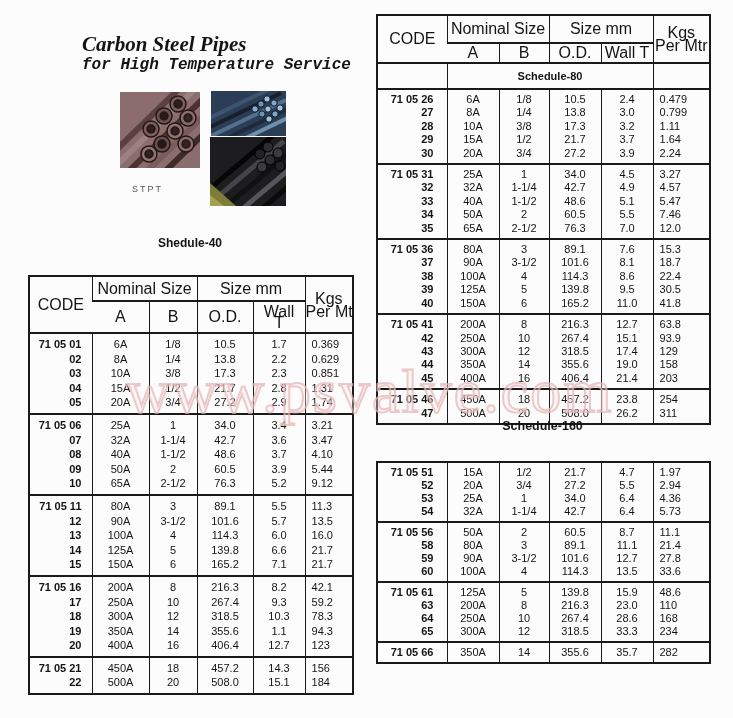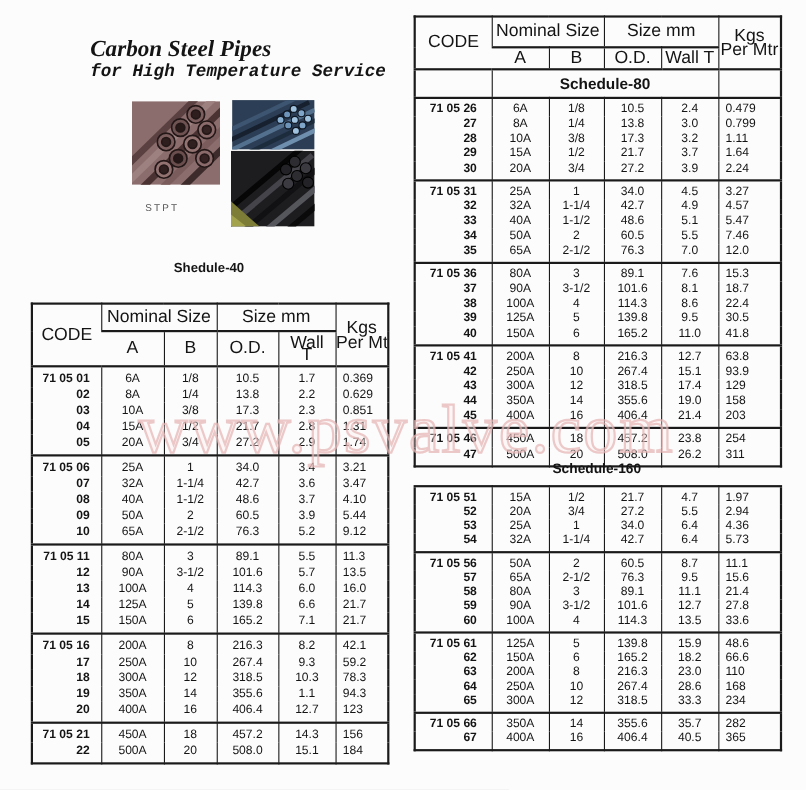--- a/index.html
+++ b/index.html
@@ -21,21 +21,21 @@
   .stpt{position:absolute; left:132px; top:184px; font-size:9px; letter-spacing:2px; color:#555;}
   
   .sch40-title{position:absolute; left:28px; top:236px; width:324px; text-align:center;
     font-size:12px; font-weight:bold;}
   .sch160-title{position:absolute; left:376px; top:419px; width:333px; text-align:center;
     font-size:12.5px; font-weight:bold;}
   
   .twrap{position:absolute;}
   #t40wrap{left:28px; top:275px; width:324px;}
   #t80wrap{left:376px; top:14px; width:333px;}
-  #t160wrap{left:376px; top:441px; width:335px;}
+  #t160wrap{left:376px; top:461px; width:335px;}
   table.spec{border-collapse:collapse; table-layout:fixed; width:100%;
     font-size:11px; color:#141414;}
   table.spec{border:2px solid #1a1a1a;}
   .spec th,.spec td{border-left:1px solid #1a1a1a; padding:0; text-align:center;
     vertical-align:middle; font-weight:normal; overflow:hidden; white-space:nowrap;}
   .spec th:first-child,.spec td:first-child{border-left:none;}
   .spec thead th{font-size:16px;}
   .spec thead tr:last-child th{border-bottom:2px solid #1a1a1a;}
   .spec th.span2{border-bottom:2px solid #1a1a1a;}
   .spec tbody{border-top:2px solid #1a1a1a;}
@@ -48,21 +48,21 @@
   #t80wrap td.code, #t160wrap td.code{padding-right:13px;}
   .spec td.kgs{text-align:left; padding-left:6px;}
   
   #t40wrap thead tr.hr1 th{height:23px;}
   #t40wrap thead tr.hr2 th{height:30px;}
   #t80wrap thead tr.hr1 th{height:26px;}
   #t80wrap thead tr.hr2 th{height:18px;}
   .wall-2line{line-height:11px;}
   .kgs-head{line-height:13px;margin-top:28px;}
   tbody.sched-row td{height:24px !important; line-height:24px !important;
-    font-weight:bold; font-size:14px; padding:0 !important;}
+    font-weight:bold; font-size:11px; padding:0 !important;}
   
   .watermark{
     position:absolute; left:126px; top:356px; z-index:6; pointer-events:none;
     font-family:"Liberation Serif","DejaVu Serif",serif;
     font-size:62px; letter-spacing:2px; white-space:nowrap;
     color:rgba(252,236,236,0.35);
     -webkit-text-stroke:2px rgba(230,180,180,0.70);
   }
 </style>
 </head>
@@ -642,28 +642,20 @@
         <tbody>
           <tr>
             <td class="code">71 05 56</td>
             <td class="a">50A</td>
             <td class="b">2</td>
             <td class="od">60.5</td>
             <td class="wall">8.7</td>
             <td class="kgs">11.1</td>
           </tr>
           <tr>
-            <td class="code">57</td>
-            <td class="a">65A</td>
-            <td class="b">2-1/2</td>
-            <td class="od">76.3</td>
-            <td class="wall">9.5</td>
-            <td class="kgs">15.6</td>
-          </tr>
-          <tr>
             <td class="code">58</td>
             <td class="a">80A</td>
             <td class="b">3</td>
             <td class="od">89.1</td>
             <td class="wall">11.1</td>
             <td class="kgs">21.4</td>
           </tr>
           <tr>
             <td class="code">59</td>
             <td class="a">90A</td>
@@ -684,28 +676,20 @@
         <tbody>
           <tr>
             <td class="code">71 05 61</td>
             <td class="a">125A</td>
             <td class="b">5</td>
             <td class="od">139.8</td>
             <td class="wall">15.9</td>
             <td class="kgs">48.6</td>
           </tr>
           <tr>
-            <td class="code">62</td>
-            <td class="a">150A</td>
-            <td class="b">6</td>
-            <td class="od">165.2</td>
-            <td class="wall">18.2</td>
-            <td class="kgs">66.6</td>
-          </tr>
-          <tr>
             <td class="code">63</td>
             <td class="a">200A</td>
             <td class="b">8</td>
             <td class="od">216.3</td>
             <td class="wall">23.0</td>
             <td class="kgs">110</td>
           </tr>
           <tr>
             <td class="code">64</td>
             <td class="a">250A</td>
@@ -725,27 +709,19 @@
         </tbody>
         <tbody>
           <tr>
             <td class="code">71 05 66</td>
             <td class="a">350A</td>
             <td class="b">14</td>
             <td class="od">355.6</td>
             <td class="wall">35.7</td>
             <td class="kgs">282</td>
           </tr>
-          <tr>
-            <td class="code">67</td>
-            <td class="a">400A</td>
-            <td class="b">16</td>
-            <td class="od">406.4</td>
-            <td class="wall">40.5</td>
-            <td class="kgs">365</td>
-          </tr>
         </tbody>
       </table>
   </div>
 
   <div class="watermark">www.psvalve.com</div>
 
 </div>
 
 </body></html>

